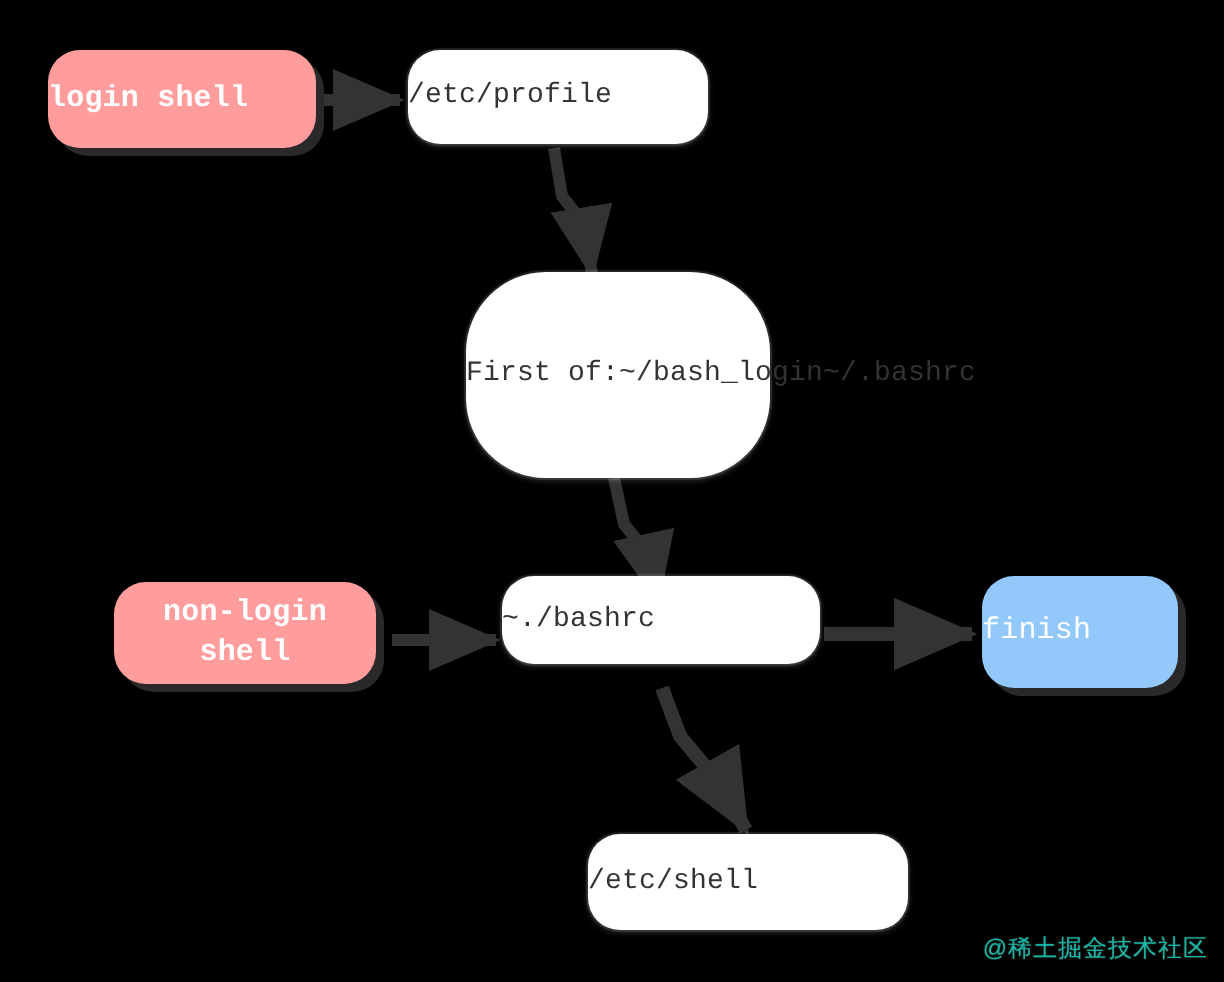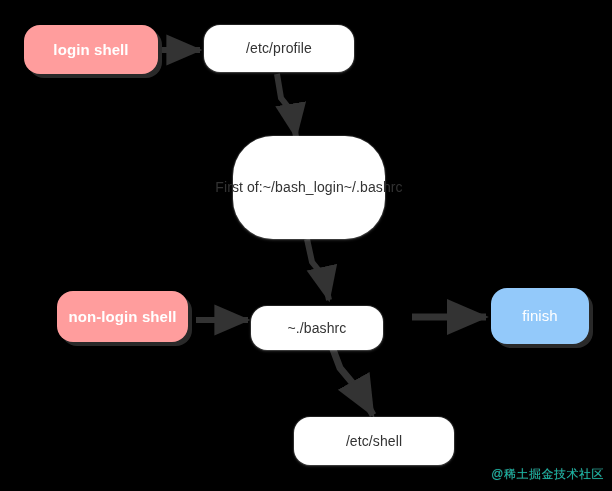--- a/index.html
+++ b/index.html
@@ -24,26 +24,26 @@
     left: 0;
     top: 0;
     width: 612px;
     height: 491px;
   }
   .node {
     position: absolute;
     box-sizing: border-box;
     display: flex;
     align-items: center;
-    justify-content: center;
     text-align: center;
     border-radius: 16px;
     line-height: 1.30;
     letter-spacing: 0.1px;
     z-index: 5;
+    font-family: Liberation Mono, monospace;
   }
   .node-white {
     background: #ffffff;
     color: #333333;
     font-size: 14px;
     box-shadow: 0 1px 3px rgba(255,255,255,0.22),
                 0 0 0 1px rgba(255,255,255,0.10);
   }
   .node-pink {
     background: #ff9d9d;
@@ -115,21 +115,21 @@
   <div class="node node-white node-multiline" style="left:233px; top:136px; width:152px; height:103px;">
     <span class="ml-line">First of:</span>
     <span class="ml-line">~/bash_login</span>
     <span class="ml-line">~/.bashrc</span>
   </div>
 
   <div class="node node-pink" style="left:57px; top:291px; width:131px; height:51px;">
     <span>non-login shell</span>
   </div>
 
-  <div class="node node-white" style="left:251px; top:306px; width:132px; height:44px;">
+  <div class="node node-white" style="left:251px; top:288px; width:159px; height:44px;">
     <span>~./bashrc</span>
   </div>
 
   <div class="node node-blue" style="left:491px; top:288px; width:98px; height:56px;">
     <span>finish</span>
   </div>
 
   <div class="node node-white" style="left:294px; top:417px; width:160px; height:48px;">
     <span>/etc/shell</span>
   </div>

